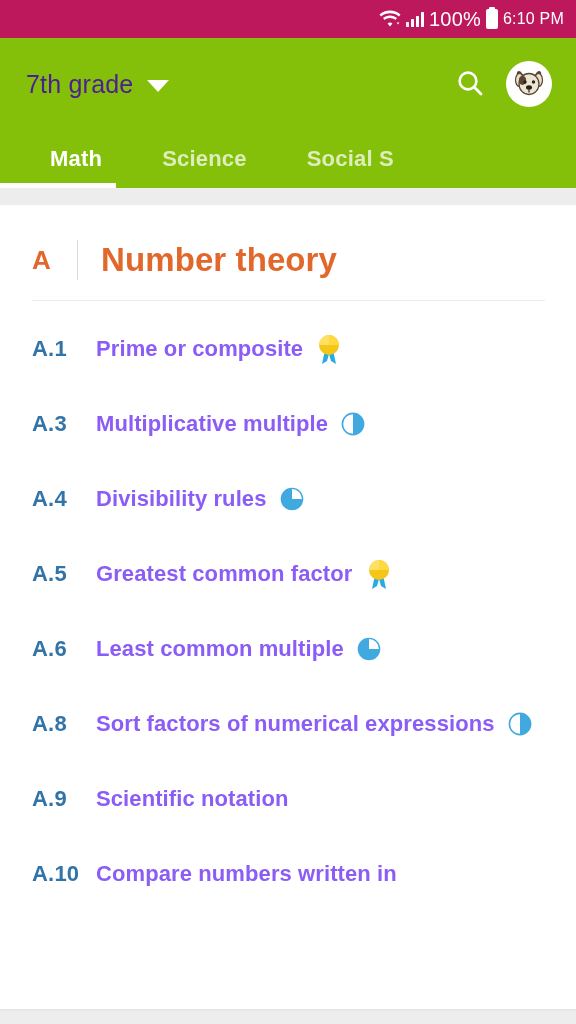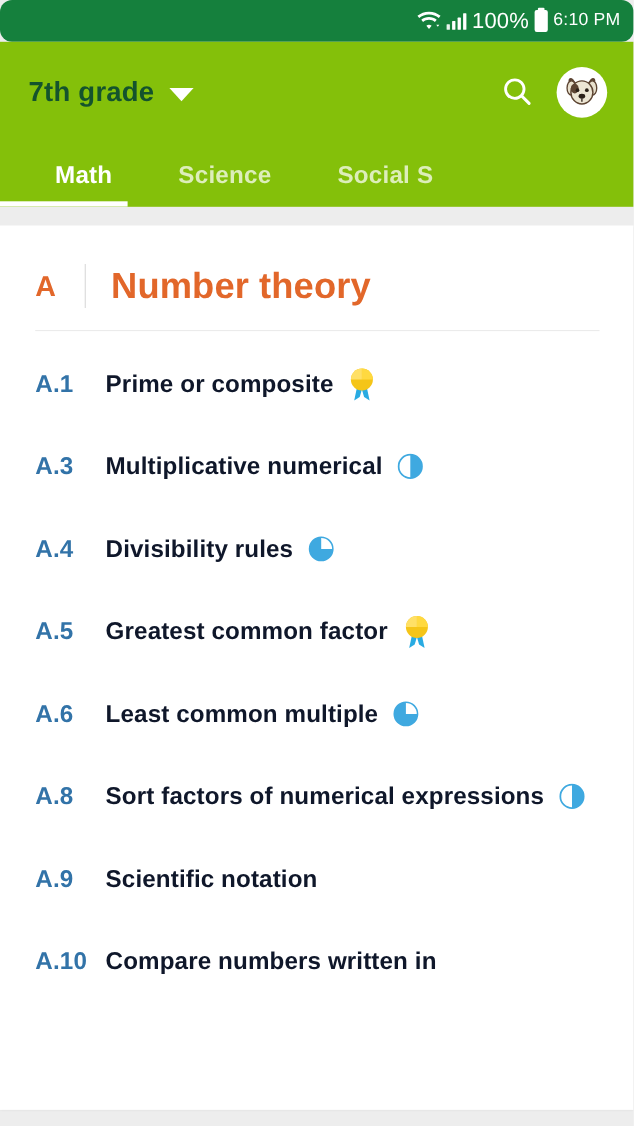--- a/index.html
+++ b/index.html
@@ -7,25 +7,24 @@
     width:576px; height:1024px;
     overflow:hidden;
     background:#ededed;
     font-family:"Liberation Sans", sans-serif;
     -webkit-font-smoothing:antialiased;
   }
 
   
   .statusbar{
     height:38px; width:100%;
-    background:#15803d;
+    background:#be185d;
     display:flex; align-items:center; justify-content:flex-end;
     padding:0 12px 0 0;
     color:#ffffff;
-    border-radius:11px;
   }
   .status-items{ display:flex; align-items:center; gap:5px; }
   .status-text{ font-size:16px; letter-spacing:.2px; line-height:1; }
   .pct{ font-size:20px; }
   .icon-wifi{ width:22px; height:18px; position:relative; display:block; }
   .icon-signal{ width:18px; height:16px; display:flex; align-items:flex-end; gap:2px; }
   .icon-signal i{ display:block; width:3px; background:#fff; border-radius:.5px; }
   .icon-signal i:nth-child(1){ height:5px; opacity:.9; }
   .icon-signal i:nth-child(2){ height:8px; }
   .icon-signal i:nth-child(3){ height:11px; }
@@ -39,21 +38,21 @@
     background:#84c00a; width:100%; height:150px;
     position:relative;
   }
   .appbar-top{
     height:92px; display:flex; align-items:center; padding:0 24px 0 26px;
   }
   .grade-select{
     display:flex; align-items:center; gap:14px; cursor:pointer;
   }
   .grade-label{
-    color:#14532d; font-size:25px; font-weight:700; letter-spacing:.2px;
+    color:#4c1d95; font-size:25px; font-weight:400; letter-spacing:.2px;
   }
   .caret{
     width:0;height:0;border-left:11px solid transparent;border-right:11px solid transparent;
     border-top:12px solid #ffffff; margin-top:4px;
   }
   .appbar-spacer{ flex:1; }
   .search-btn{
     width:44px;height:44px;display:flex;align-items:center;justify-content:center;cursor:pointer;
     margin-right:14px;
   }
@@ -102,21 +101,21 @@
     height:1px; background:#ebebeb; margin:11px 31px 0 32px;
   }
   .skill-list{ padding-top:10px; }
   .skill{
     display:flex; align-items:center; height:75px; padding-left:32px; cursor:pointer;font-weight:bold;
   }
   .skill-num{
     color:#3273a8; font-size:22px; width:64px; flex:0 0 64px; letter-spacing:.2px;
   }
   .skill-name{
-    color:#0f172a; font-size:22px; white-space:nowrap; letter-spacing:.1px;
+    color:#8b5cf6; font-size:22px; white-space:nowrap; letter-spacing:.1px;
   }
   .badge{ margin-left:13px; display:inline-flex; align-items:center; flex:0 0 auto; }
 
   .medal{ width:26px; height:32px; position:relative; display:block; }
   .pie{ width:24px; height:24px; display:block; }
 </style>
 </head>
 <body>
 
 <div class="statusbar">
@@ -211,21 +210,21 @@
           <circle cx="13" cy="12" r="10" fill="#f5c518"></circle>
           <path d="M13 2 A10 10 0 0 1 23 12 L13 12 Z" fill="#ffd940"></path>
           <path d="M13 2 A10 10 0 0 0 3 12 L13 12 Z" fill="#ffe066"></path>
         </svg>
       </span>
     </div>
 
 
     <div class="skill">
       <span class="skill-num">A.3</span>
-      <span class="skill-name">Multiplicative numerical</span>
+      <span class="skill-name">Multiplicative multiple</span>
       <span class="badge">
         <svg class="pie" viewBox="0 0 24 24">
           <circle cx="12" cy="12" r="10.6" fill="#ffffff" stroke="#3fa9e0" stroke-width="1.6"></circle>
           <path d="M12 1.4 A10.6 10.6 0 0 1 12 22.6 Z" fill="#3fa9e0"></path>
         </svg>
       </span>
     </div>
 
     <div class="skill">
       <span class="skill-num">A.4</span>

